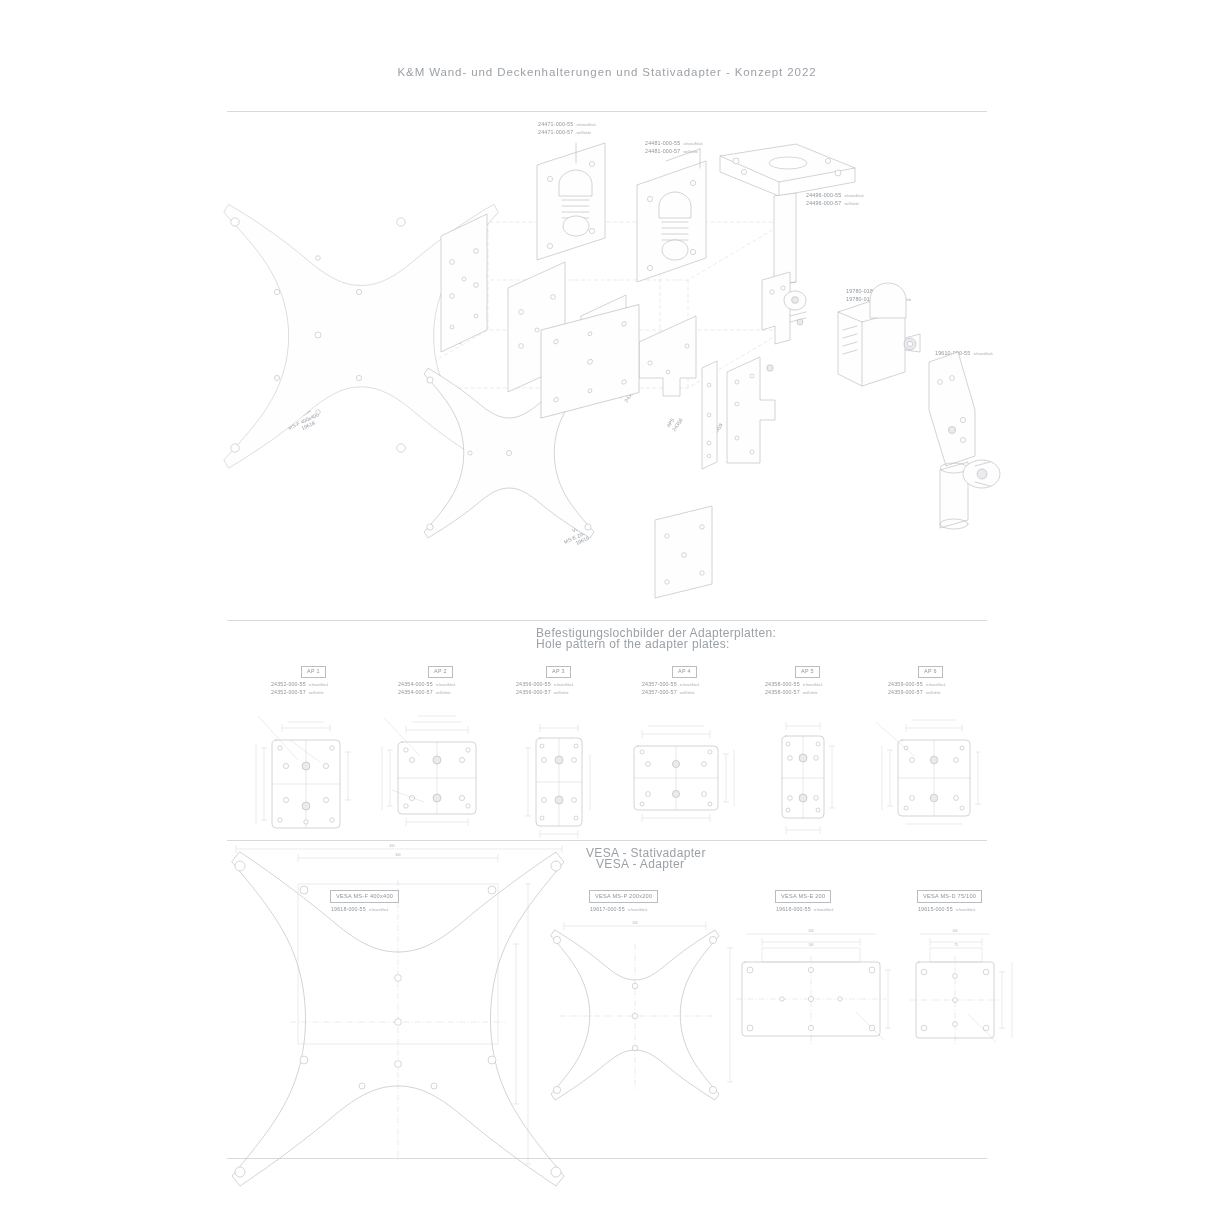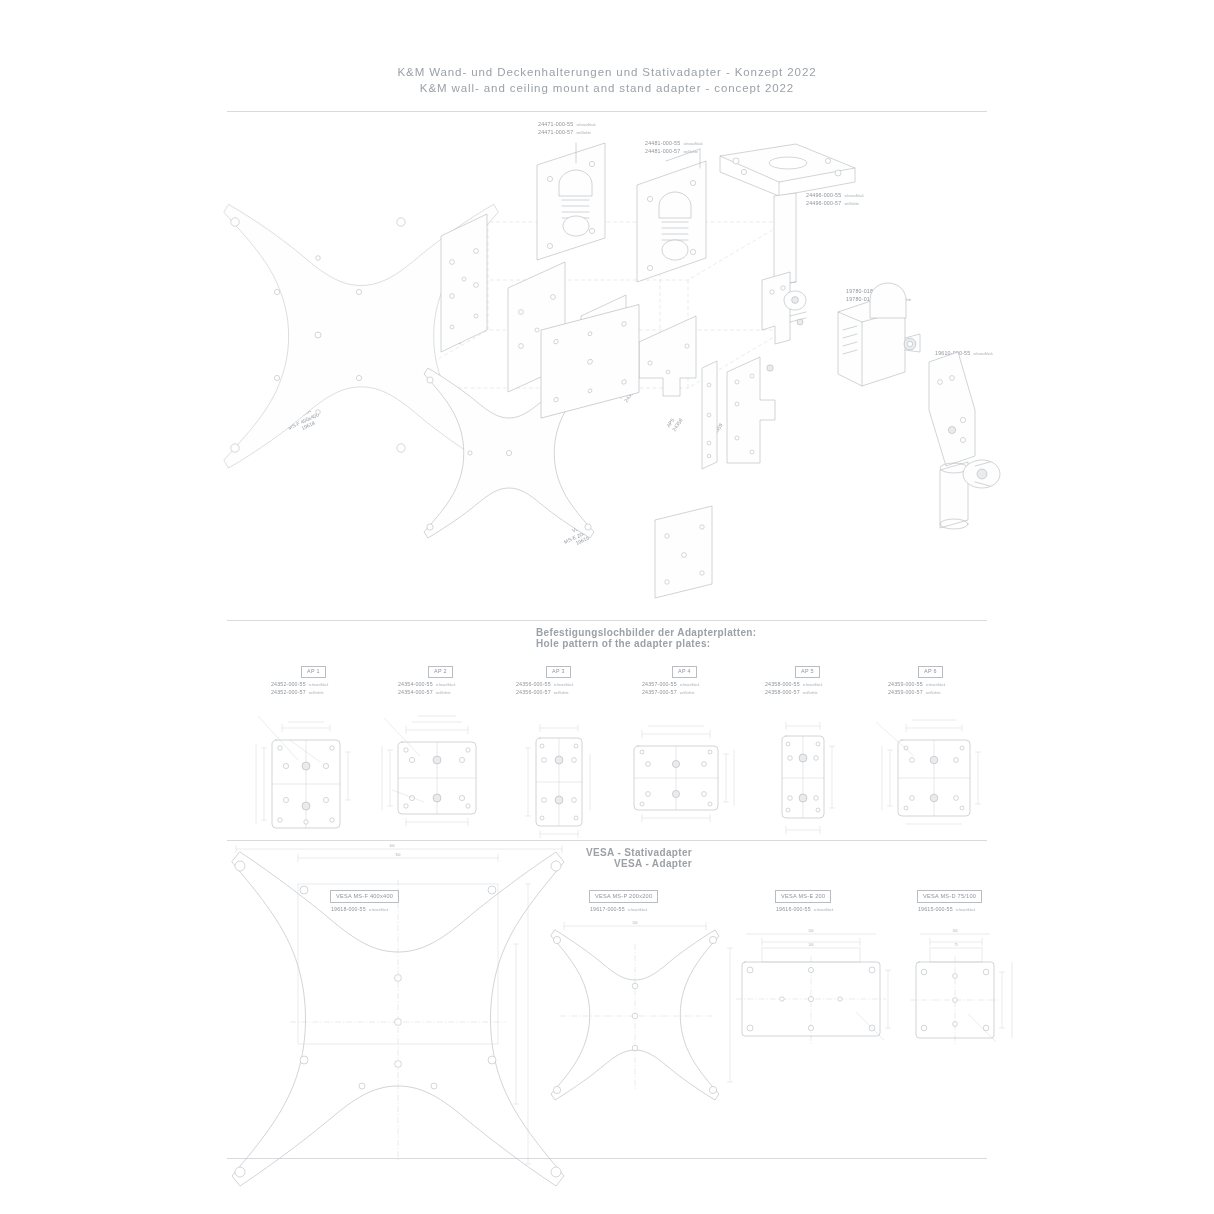--- a/index.html
+++ b/index.html
@@ -6,21 +6,21 @@
   body{width:1214px;height:1214px;overflow:hidden;
        font-family:"Liberation Sans","DejaVu Sans",sans-serif;color:#9aa0a6;}
   .page{position:relative;width:1214px;height:1214px;}
 
   
   .title{position:absolute;left:0;top:64px;width:1214px;text-align:center;}
   .title div{font-size:11.5px;letter-spacing:.9px;color:#9ba1a7;line-height:16px;white-space:nowrap;}
 
   .rule{position:absolute;height:0;border-top:1px solid #d7dade;}
 
-  .sect-head{position:absolute;font-size:10px;letter-spacing:.35px;color:#9ba1a7;line-height:10.5px;white-space:nowrap;font-weight:bold;}
+  .sect-head{position:absolute;font-size:12px;letter-spacing:.35px;color:#9ba1a7;line-height:10.5px;white-space:nowrap;}
 
   
   .plabel{position:absolute;font-size:5.3px;letter-spacing:.15px;color:#8f959b;line-height:7.4px;white-space:nowrap;}
   .plabel .num{letter-spacing:.2px;}
   .plabel .col{font-size:3.1px;letter-spacing:0;color:#a9aeb3;margin-left:3px;}
 
   .apbox{position:absolute;border:1px solid #b9bdc2;font-size:5.4px;letter-spacing:.3px;
          color:#8f959b;padding:1px 5px 1.5px;line-height:7px;background:#fff;white-space:nowrap;}
   .vbox{position:absolute;border:1px solid #b9bdc2;font-size:5.6px;letter-spacing:.25px;
         color:#8f959b;padding:1.5px 5px 2px;line-height:7px;background:#fff;white-space:nowrap;}
@@ -40,35 +40,34 @@
   .draw .dim{fill:none;stroke:#c9cdd2;stroke-width:.38;}
   .draw .dimt{font-family:"Liberation Sans",sans-serif;font-size:3px;fill:#a7acb1;}
 </style>
 </head>
 <body>
 
 <div class="page">
 
   <div class="title">
     <div>K&amp;M Wand- und Deckenhalterungen und Stativadapter - Konzept 2022</div>
-    <div>K&amp;M wall- and ceiling mount and stand adapter - concept 2022</div>
   </div>
 
   <div class="rule" style="left:227px;top:111px;width:760px;"></div>
   <div class="rule" style="left:227px;top:620px;width:760px;"></div>
   <div class="rule" style="left:227px;top:840px;width:760px;"></div>
   <div class="rule" style="left:227px;top:1158px;width:760px;"></div>
 
   <div class="sect-head" style="left:536px;top:628px;">
     <div>Befestigungslochbilder der Adapterplatten:</div>
     <div>Hole pattern of the adapter plates:</div>
   </div>
   <div class="sect-head" style="left:586px;top:848px;">
     <div>VESA - Stativadapter</div>
-    <div style="margin-left:10px;text-align:right;">VESA - Adapter</div>
+    <div style="margin-left:10px;">VESA - Adapter</div>
   </div>
 
   <div class="plabel" style="left:538px;top:121px;">
     <div><span class="num">24471-000-55</span><span class="col">schwarz/black</span></div>
     <div><span class="num">24471-000-57</span><span class="col">weiß/white</span></div>
   </div>
   <div class="plabel" style="left:645px;top:140px;">
     <div><span class="num">24481-000-55</span><span class="col">schwarz/black</span></div>
     <div><span class="num">24481-000-57</span><span class="col">weiß/white</span></div>
   </div>

